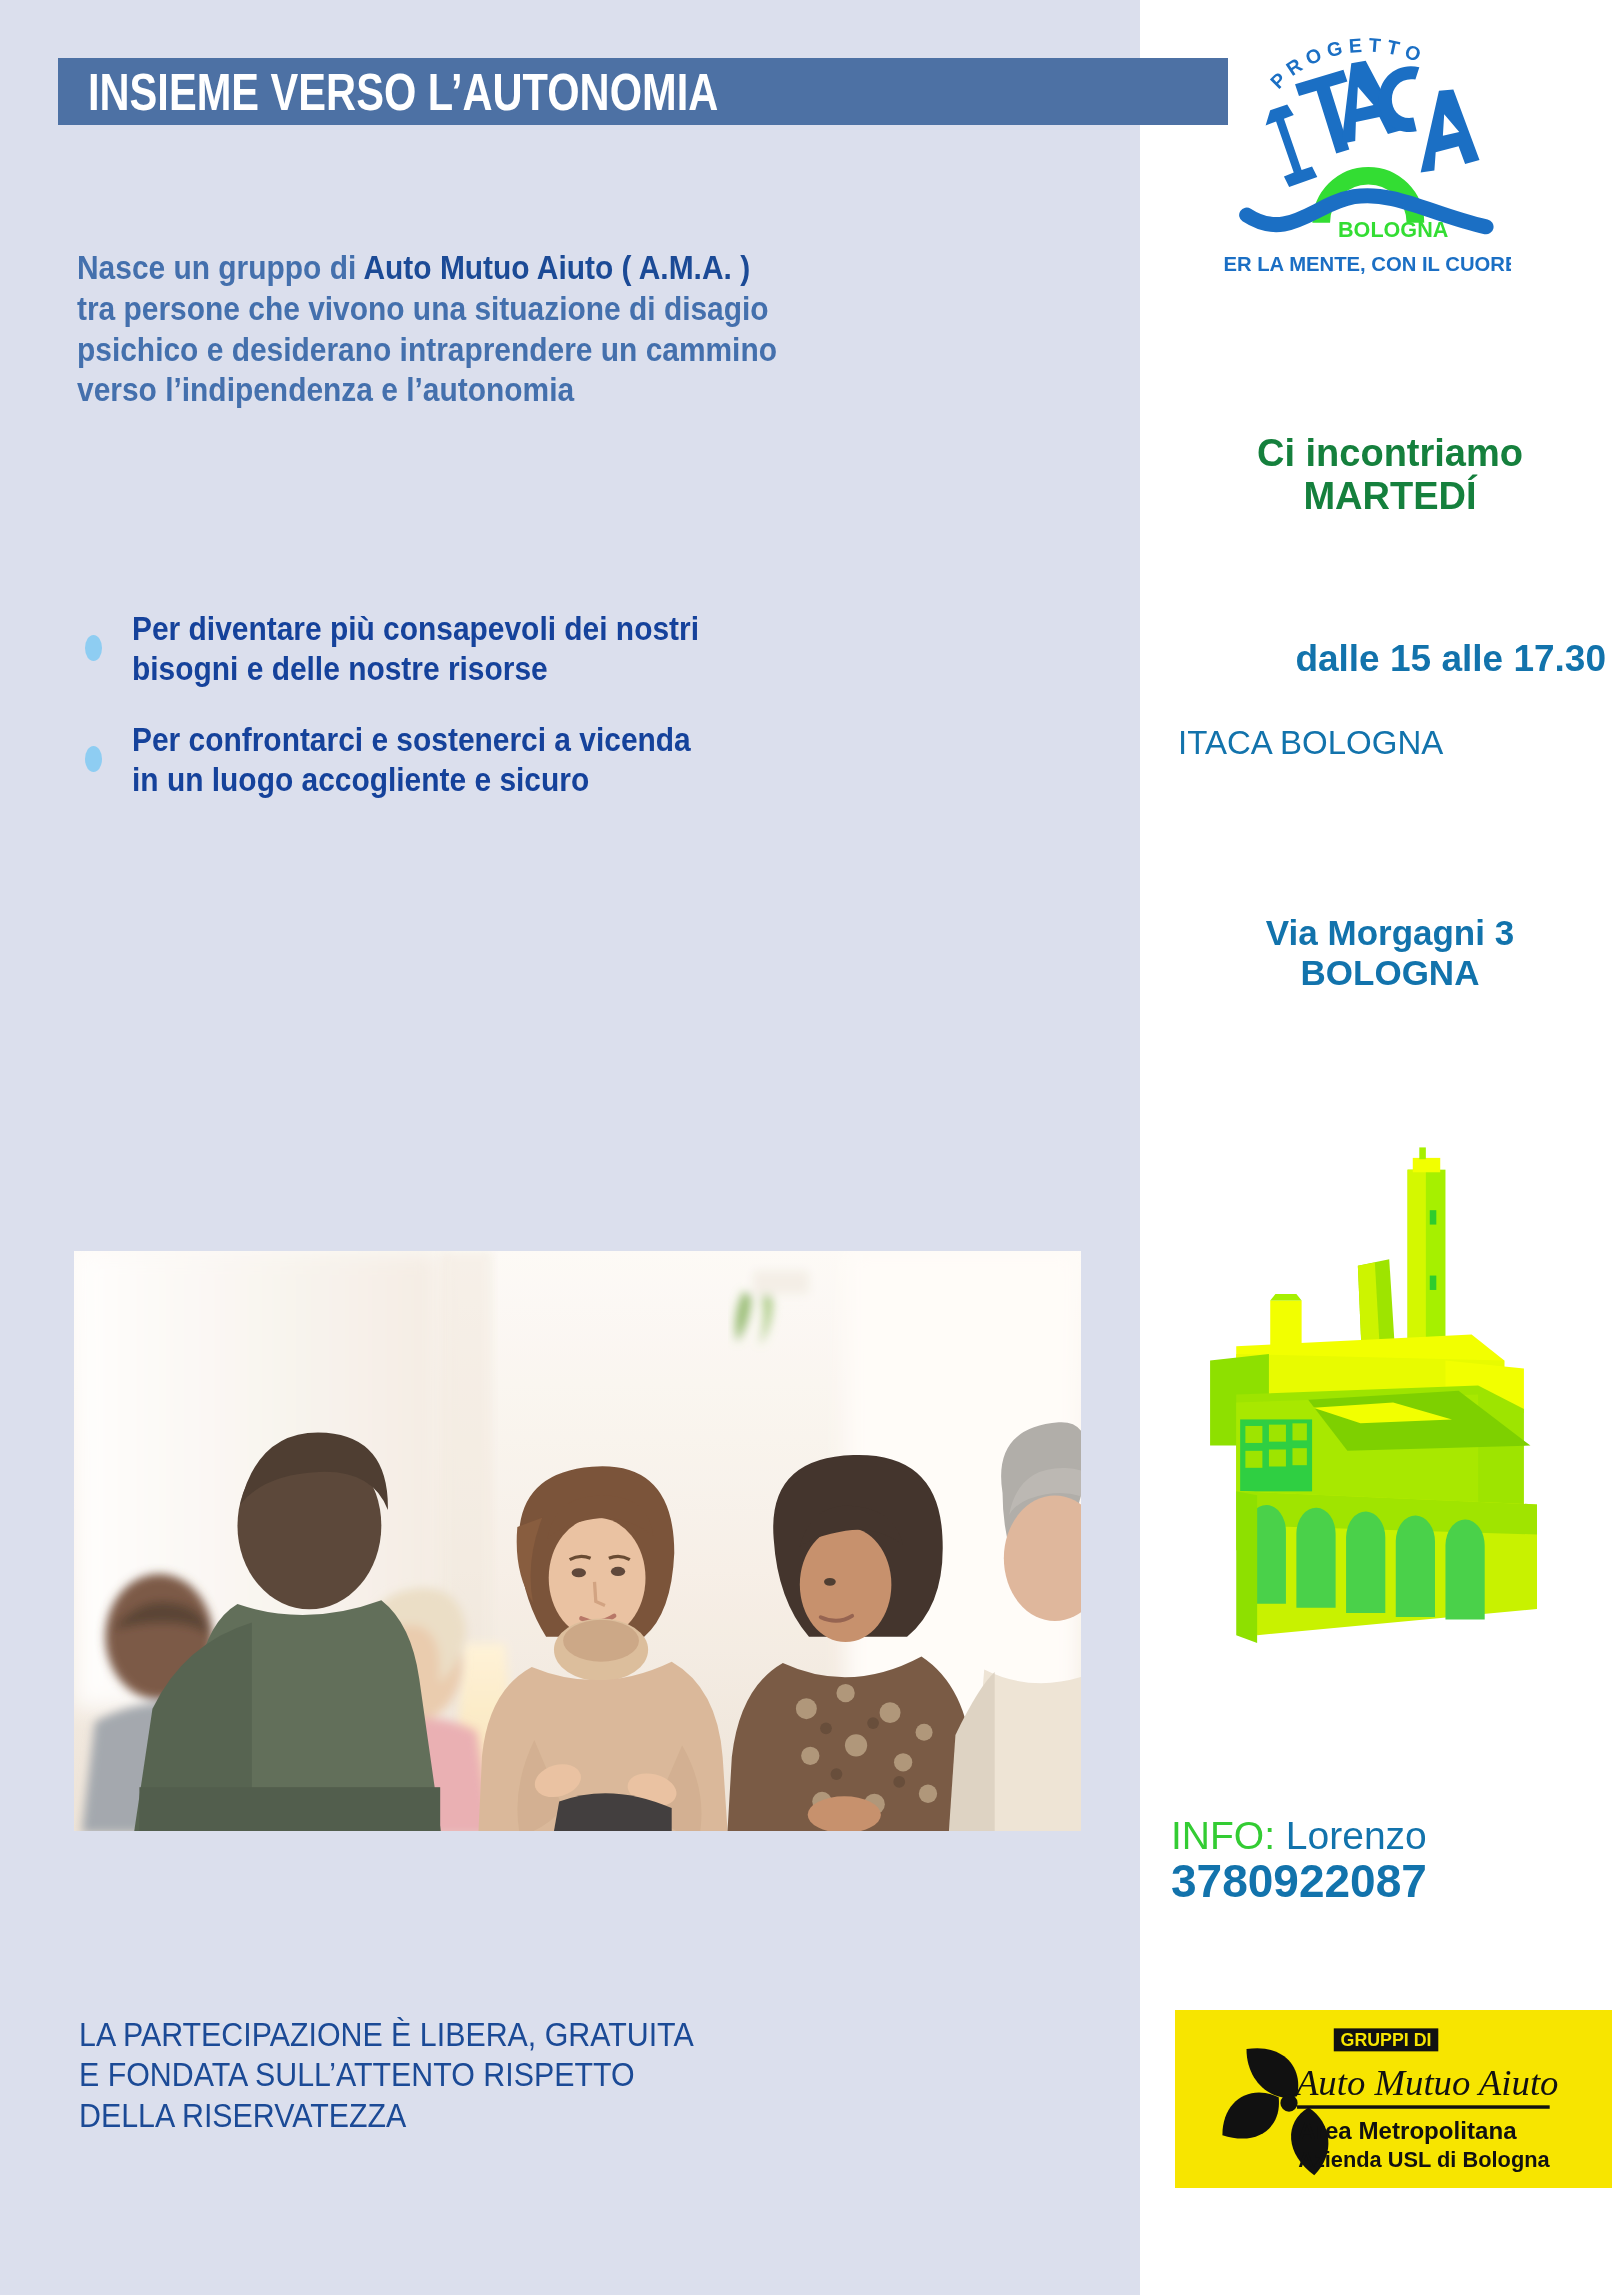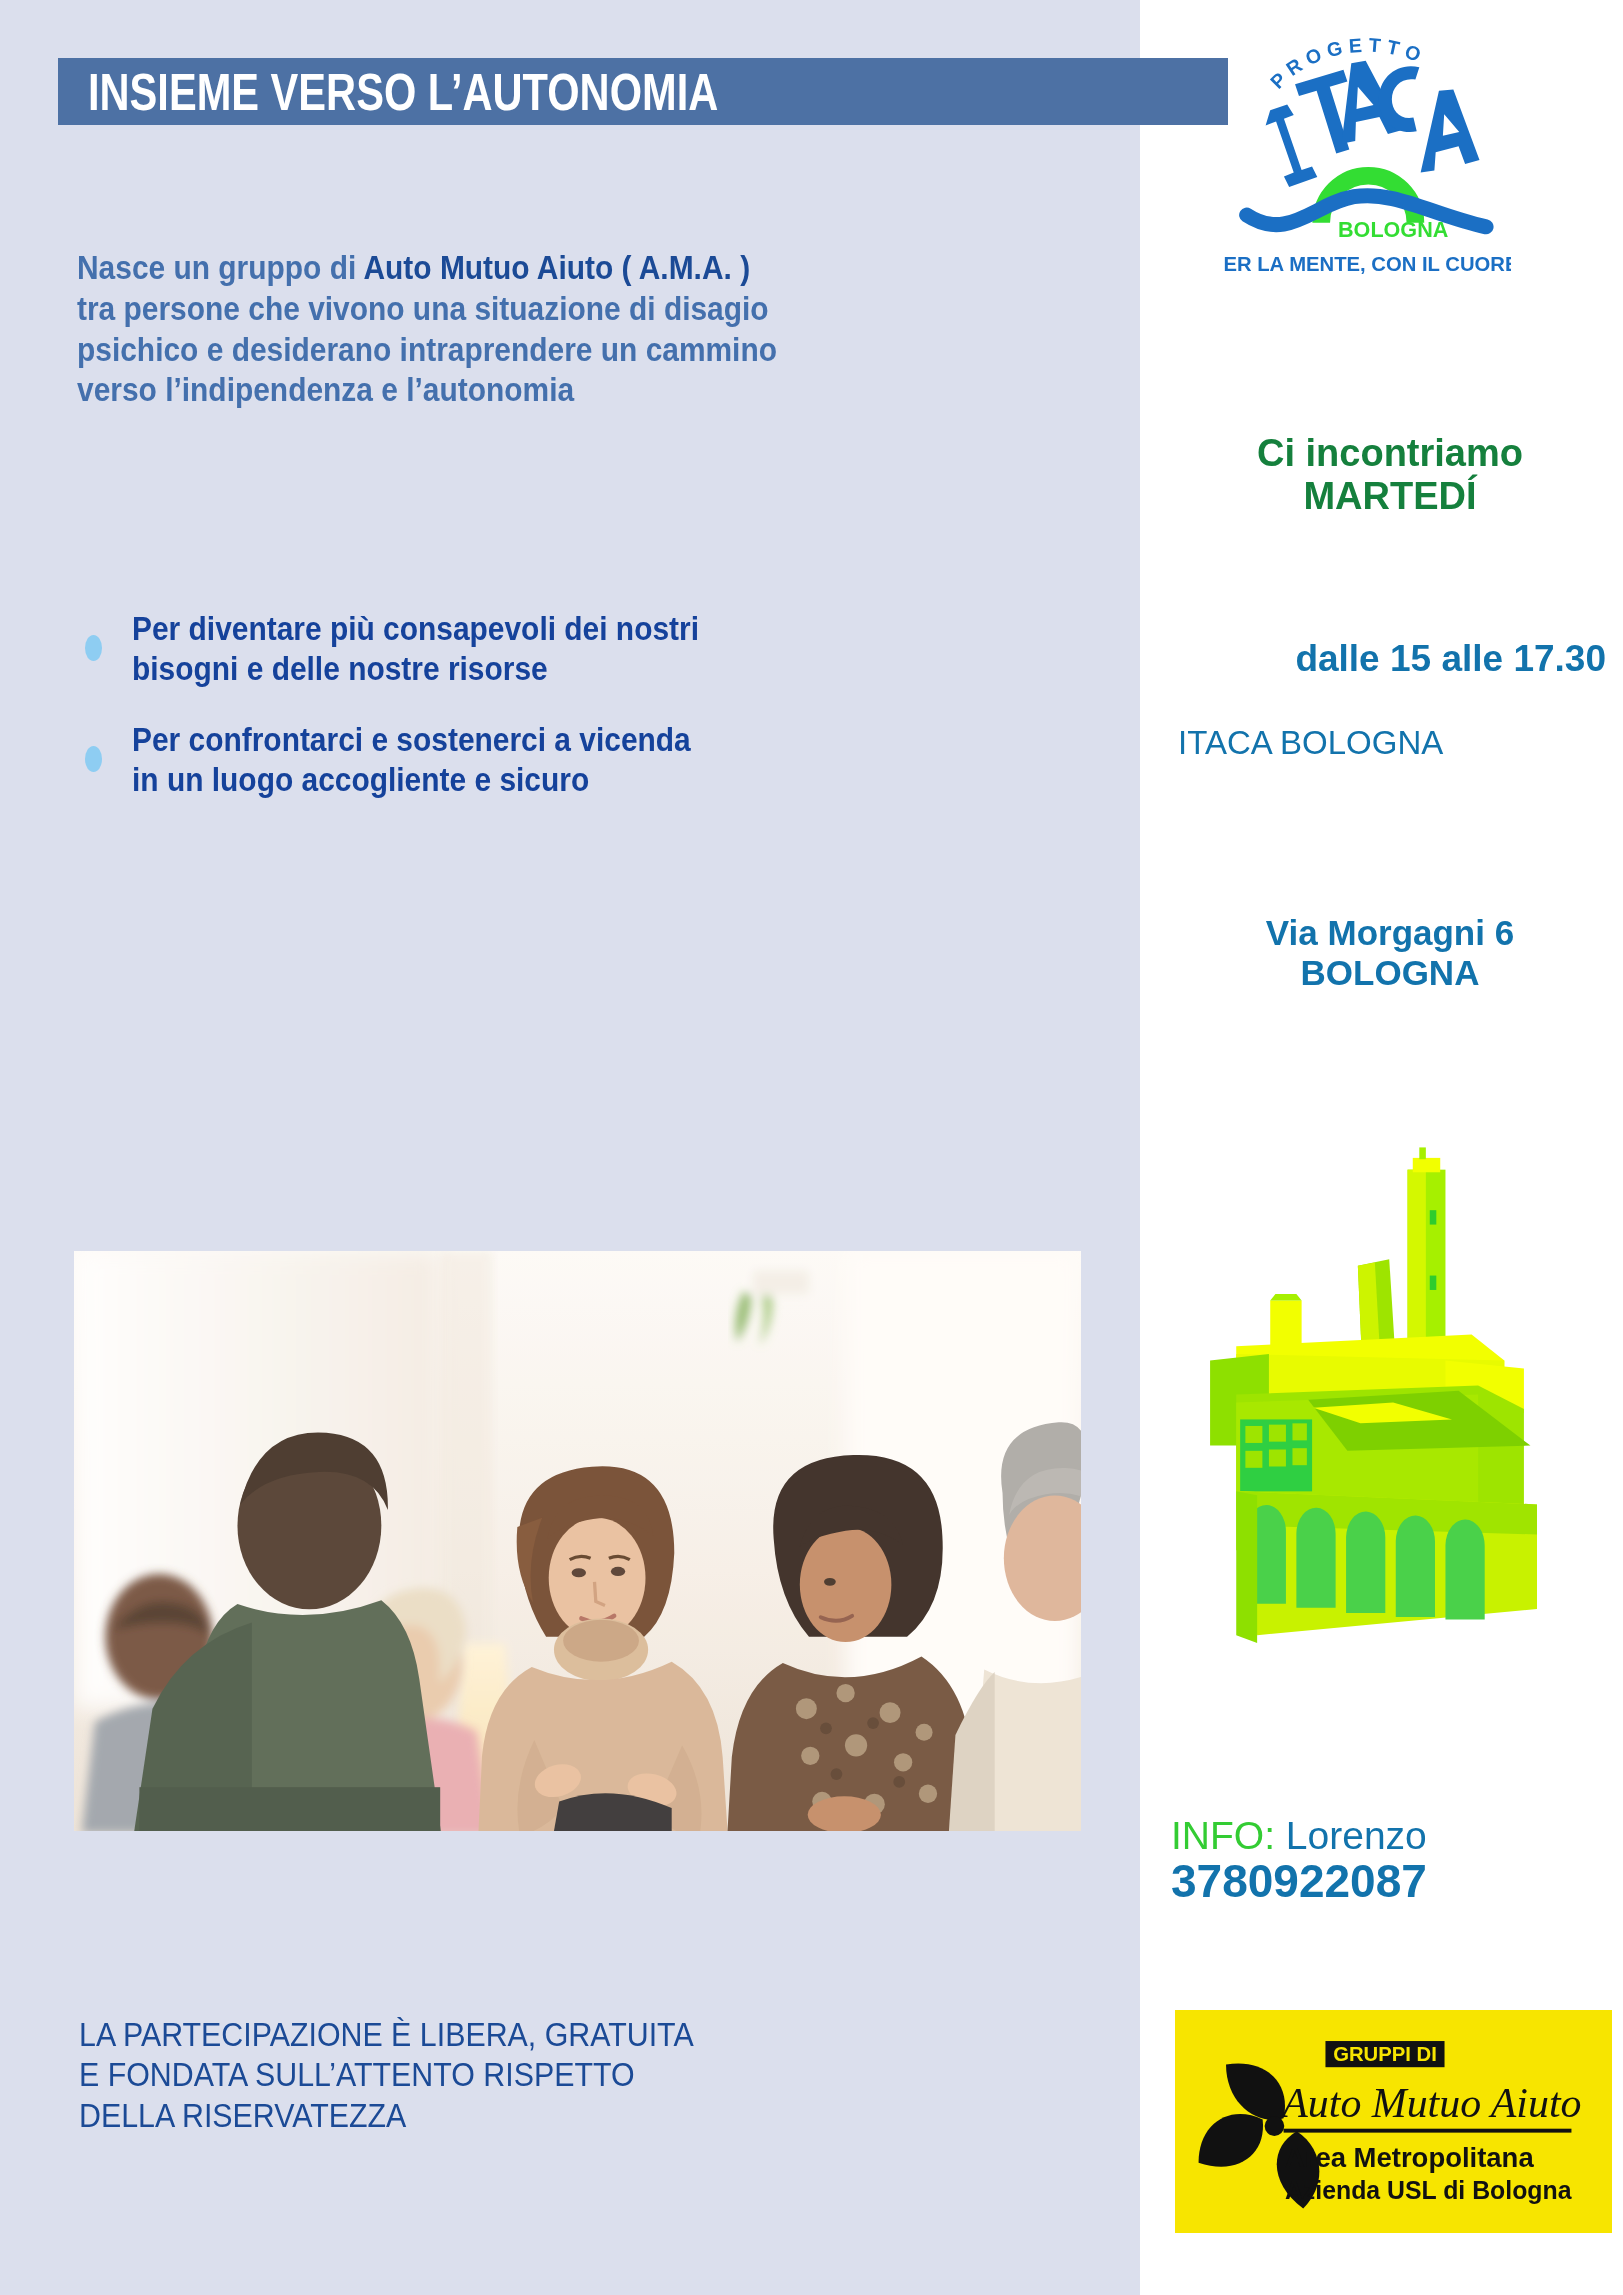--- a/index.html
+++ b/index.html
@@ -115,21 +115,21 @@
 
   
   .disclaimer{
     position:absolute;left:79px;top:2015px;width:981px;
     color:#1b4a96;font-size:33px;font-weight:normal;line-height:1.22;
     transform:scaleX(0.92);transform-origin:left top;
   }
 
   
   .ama-logo{
-    position:absolute;left:1175px;top:2010px;width:437px;height:223px;
+    position:absolute;left:1175px;top:2010px;width:437px;height:178px;
     background:#f7e500;
   }
   .ama-logo svg{display:block;width:100%;height:100%;}
 </style>
 </head>
 <body>
 
 <div class="lav-panel"></div>
 <div class="white-panel"></div>
 
@@ -202,21 +202,21 @@
   <span class="l2">MARTEDÍ</span>
 </div>
 
 <div class="hours">dalle 15 alle 17.30</div>
 
 <div class="venue">
   <div>ITACA BOLOGNA</div>
 </div>
 
 <div class="address">
-  <span>Via Morgagni 6</span>
+  <span>Via Morgagni 3</span>
   <span class="l2">BOLOGNA</span>
 </div>
 
 <div class="towers">
   <svg viewBox="0 0 650 900" xmlns="http://www.w3.org/2000/svg">
 
     <rect x="322" y="48" width="58" height="420" fill="#a6f000"></rect>
     <rect x="322" y="48" width="28" height="420" fill="#d4f800"></rect>
     <rect x="330" y="30" width="42" height="22" fill="#f2ff00"></rect>
     <rect x="340" y="14" width="10" height="18" fill="#a6f000"></rect>

